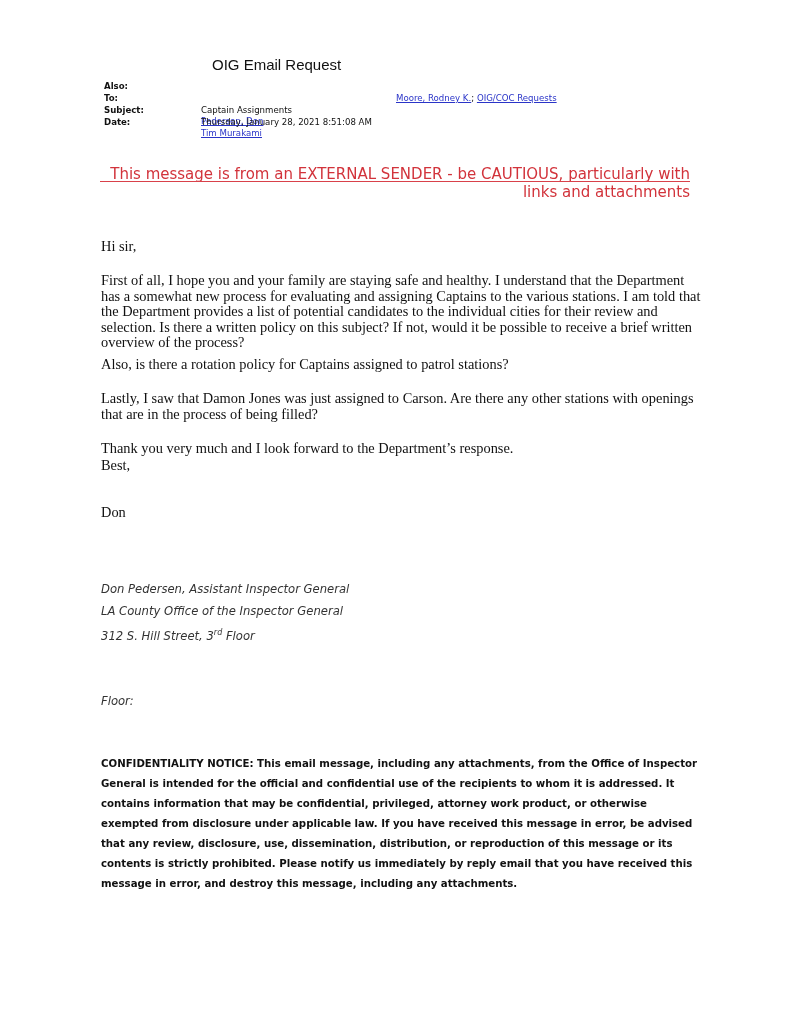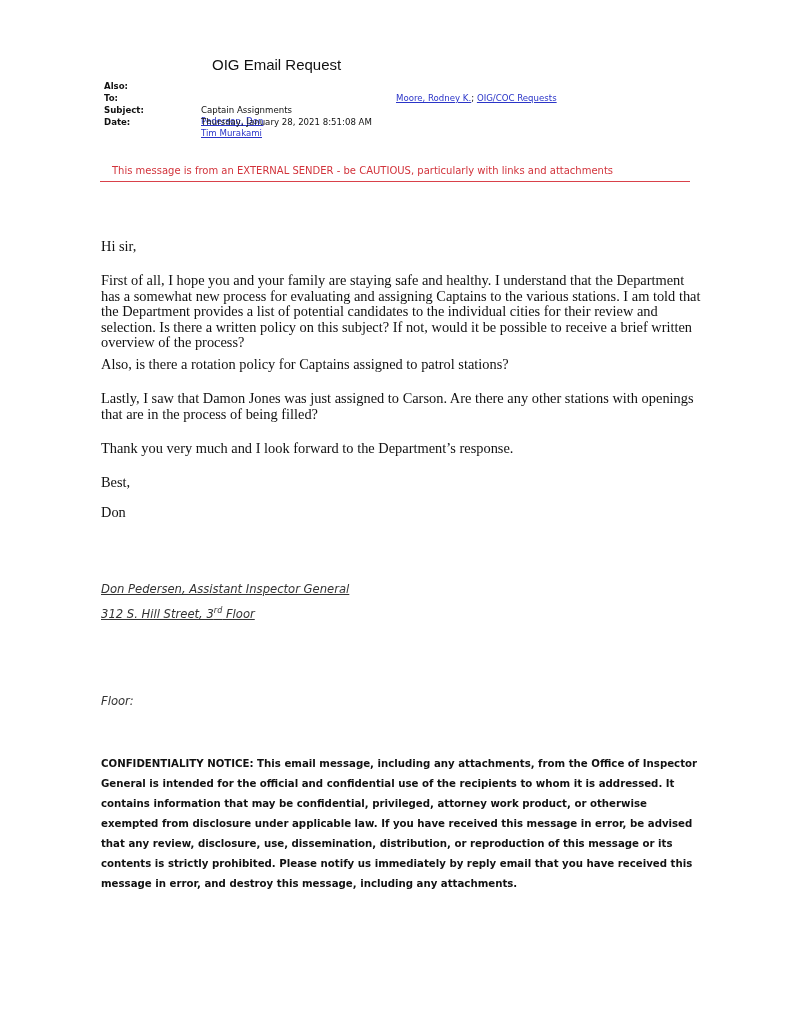--- a/index.html
+++ b/index.html
@@ -3,21 +3,21 @@
 <meta charset="utf-8">
 <style>
   html, body { margin: 0; padding: 0; background: #ffffff; }
   body { width: 791px; height: 1024px; position: relative; overflow: hidden; font-family: "DejaVu Sans", sans-serif; color: #111; }
   .title { position: absolute; left: 212px; top: 56px; font-family: "Liberation Sans", sans-serif; font-size: 15px; color: #111; }
   .hdr { position: absolute; left: 104px; font-family: "DejaVu Sans", sans-serif; font-size: 8.6px; line-height: 12px; }
   .hdr .lbl { position: absolute; left: 0; font-weight: bold; }
   .hdr .val { position: absolute; left: 97px; white-space: nowrap; }
   .lnk { color: #2a34c8; text-decoration: underline; margin-top: 35px; }
   .hdr .val2 { position: absolute; left: 292px; white-space: nowrap; text-align: center; }
-  .warn { position: absolute; left: 112px; width: 590px; top: 165px; text-align: left; font-family: "DejaVu Sans", sans-serif; font-size: 10px; color: #d2333b; }
+  .warn { position: absolute; left: 100px; width: 590px; top: 165px; text-align: right; font-family: "DejaVu Sans", sans-serif; font-size: 15px; color: #d2333b; }
   .warnline { position: absolute; left: 100px; width: 590px; top: 181px; height: 0; border-top: 1.3px solid #d9414a; }
   .body { position: absolute; left: 101px; width: 600px; font-family: "Liberation Serif", serif; font-size: 14.4px; line-height: 15.5px; color: #111; }
   .body p { margin: 0; }
   .sig { position: absolute; left: 101px; font-family: "DejaVu Sans", sans-serif; font-style: italic; font-size: 11.6px; color: #333; line-height: 22px; }
   .sig sup { font-size: 8px; }
   .conf { position: absolute; left: 101px; width: 600px; top: 754px; font-family: "DejaVu Sans", sans-serif; font-weight: bold; font-size: 10.2px; line-height: 20px; color: #111; }
 </style>
 </head>
 <body>
 
@@ -54,26 +54,27 @@
   </div>
 <div class="body" style="top:357px;">
     <p>Also, is there a rotation policy for Captains assigned to patrol stations?</p>
   </div>
 <div class="body" style="top:391px;">
     <p>Lastly, I saw that Damon Jones was just assigned to Carson. Are there any other stations with openings that are in the process of being filled?</p>
   </div>
 <div class="body" style="top:441px;">
     <p>Thank you very much and I look forward to the Department’s response.</p>
   </div>
-<div class="body" style="top:475px;">
+<div class="body" style="top:458px;">
     <p>Best,</p>
   </div>
 <div class="body" style="top:505px;">
     <p>Don</p>
   </div>
 
-<div class="sig" style="top:578px;text-decoration:underline;">
+<div class="sig" style="top:578px;">
   <div>Don Pedersen, Assistant Inspector General</div>
+  <div>LA County Office of the Inspector General</div>
   <div><span>312 S. Hill Street, 3</span><sup>rd</sup><span> Floor</span></div>
 </div>
 <div class="sig" style="top:690px;">Floor:</div>
 
 <div class="conf"> CONFIDENTIALITY NOTICE: This email message, including any attachments, from the Office of Inspector General is intended for the official and confidential use of the recipients to whom it is addressed. It contains information that may be confidential, privileged, attorney work product, or otherwise exempted from disclosure under applicable law. If you have received this message in error, be advised that any review, disclosure, use, dissemination, distribution, or reproduction of this message or its contents is strictly prohibited. Please notify us immediately by reply email that you have received this message in error, and destroy this message, including any attachments.</div>
 
 </body></html>

